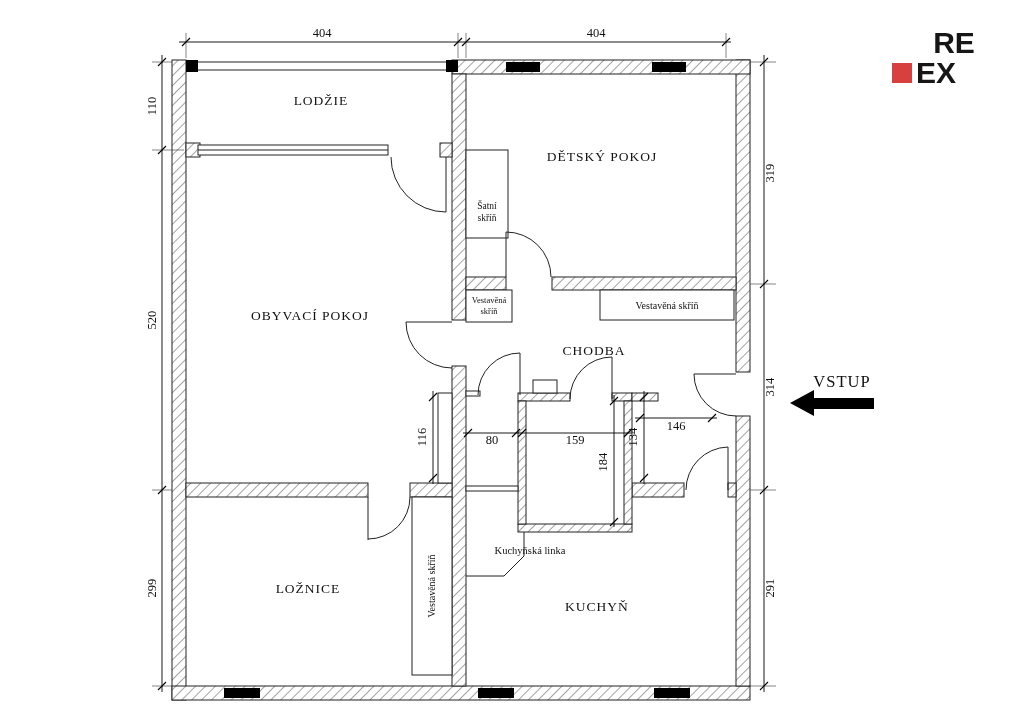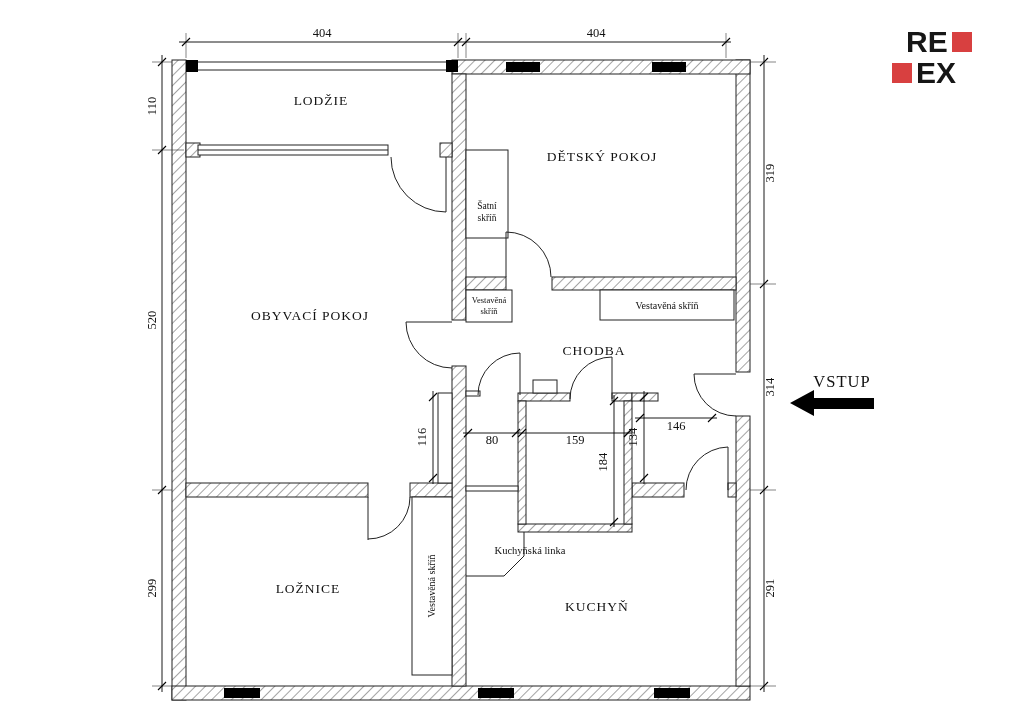--- a/index.html
+++ b/index.html
@@ -16,21 +16,21 @@
   .door{fill:none;stroke:#222;stroke-width:1;}
   .dimline{stroke:#000;stroke-width:0.9;}
   .ext{stroke:#333;stroke-width:0.6;}
   .tk{stroke:#000;stroke-width:1.1;}
   .winline{stroke:#222;stroke-width:1.1;}
   
   #logo{position:absolute;left:892px;top:26px;width:110px;}
   .logo-row{display:flex;align-items:center;height:31px;
             font-family:"Liberation Sans",sans-serif;font-weight:700;font-size:30px;
             color:#161616;letter-spacing:0;}
-  .logo-row.r1{padding-left:14px;}
+  .logo-row.r1{padding-left:14px;flex-direction:column;}
   .sq{width:20px;height:20px;background:#d84040;margin-left:4px;}
   .sq.lead{margin-left:0;margin-right:4px;}
 </style>
 </head>
 <body>
 
 <div id="stage">
 
 <svg width="1024" height="724" viewBox="0 0 1024 724">
   <defs>

